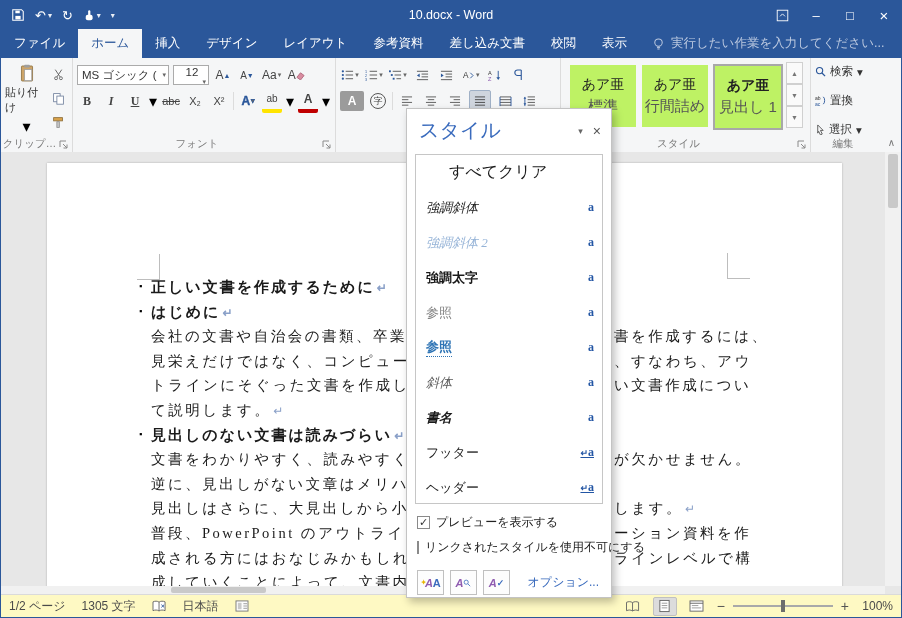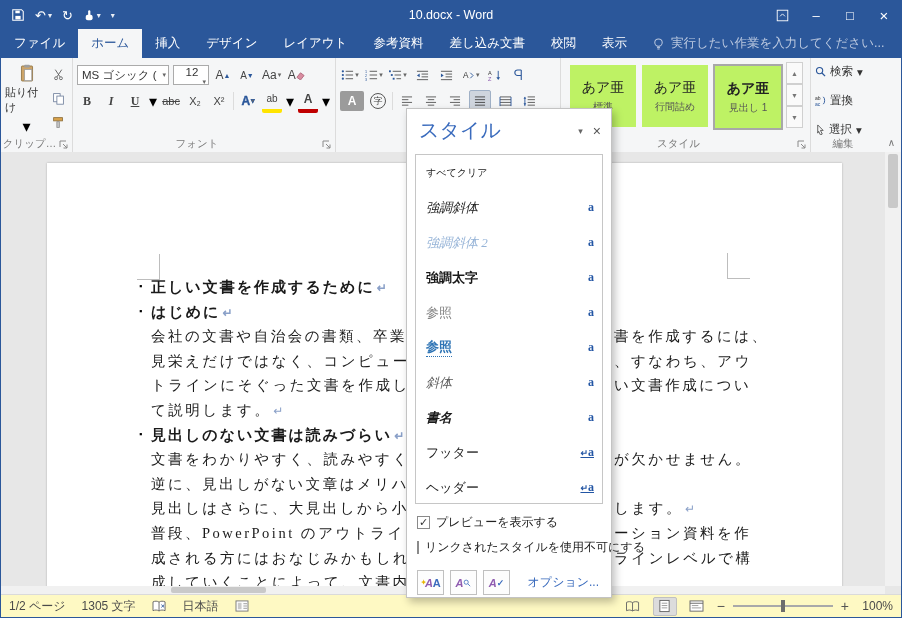--- a/index.html
+++ b/index.html
@@ -52,21 +52,21 @@
   .paste{display:flex;flex-direction:column;align-items:center;width:46px;height:72px;justify-content:flex-start;gap:2px;padding-top:2px;}
   .paste .plabel{font-size:11px;color:#333;}
   .clip-col{display:flex;flex-direction:column;gap:4px;padding-top:2px;}
   
   .gallery{display:flex;gap:4px;padding:2px 0 0 4px;}
   .gcell{width:66px;height:62px;background:#bef264;border:1px solid #f5f6f7;display:flex;flex-direction:column;
          align-items:center;justify-content:center;gap:3px;}
   .gcell.selected{border:2px solid #a8a8a8;}
   .gcell .gprev{font-size:14px;color:#222;}
   .gcell.selected .gprev{font-weight:bold;}
-  .gcell .gname{font-size:10px;color:#555;}
+  .gcell .gname{font-size:15px;color:#555;}
   .gstrip{display:flex;flex-direction:column;margin-left:3px;}
   .gstrip .gs{width:15px;height:20px;border:1px solid #d0d0d0;background:#fafafa;color:#777;font-size:7px;
               display:flex;align-items:center;justify-content:center;}
   
   .editrows{display:flex;flex-direction:column;gap:10px;font-size:11.5px;color:#333;}
   .editrows .er{display:flex;align-items:center;gap:4px;height:19px;white-space:nowrap;}
   .collapse{position:absolute;right:6px;bottom:4px;color:#777;font-size:10px;}
 
   
   .docarea{position:absolute;top:151px;left:0;right:0;bottom:23px;background:#e7e7e7;overflow:hidden;}
@@ -93,21 +93,21 @@
   .sp-title{font-size:20px;color:#3a6bbd;font-weight:400;}
   .sp-headbtns{margin-left:auto;display:flex;gap:10px;color:#666;align-items:center;}
   .sp-dd{font-size:9px;}
   .sp-x{font-size:14px;color:#555;}
   .sp-list{margin:4px 8px 0 8px;border:1px solid #c6c6c6;background:#fff;height:348px;overflow:hidden;}
   .sp-item{display:flex;align-items:center;height:35px;padding:0 8px 0 10px;font-size:13px;color:#1a1a1a;}
   .sp-item .mk{margin-left:auto;color:#2255a4;font-family:"Liberation Serif",serif;font-weight:bold;
                font-size:12px;letter-spacing:0;}
   .sp-item .mk .lk{font-size:9px;}
   .sp-item .mk.und{text-decoration:underline;}
-  .st-clear{font-size:10px;}
+  .st-clear{font-size:16px;margin-left:23px;}
   .st-italic{font-style:italic;font-family:"Liberation Serif",serif;}
   .st-italic2{font-style:italic;font-family:"Liberation Serif",serif;color:#95b3d7;}
   .st-bold{font-weight:bold;}
   .st-ref{color:#7f7f7f;font-family:"Liberation Serif",serif;}
   .st-ref2{color:#2e74b5;font-weight:bold;border-bottom:1px dotted #2e74b5;}
   .st-italic-gray{font-style:italic;font-family:"Liberation Serif",serif;color:#595959;}
   .st-bolditalic{font-weight:bold;font-style:italic;font-family:"Liberation Serif",serif;}
   .sp-checks{padding:10px 10px 0 10px;font-size:12px;color:#222;}
   .chkrow{display:flex;align-items:center;gap:6px;margin-bottom:8px;white-space:nowrap;}
   .chk{width:13px;height:13px;border:1px solid #8a8a8a;background:#fff;display:inline-flex;

